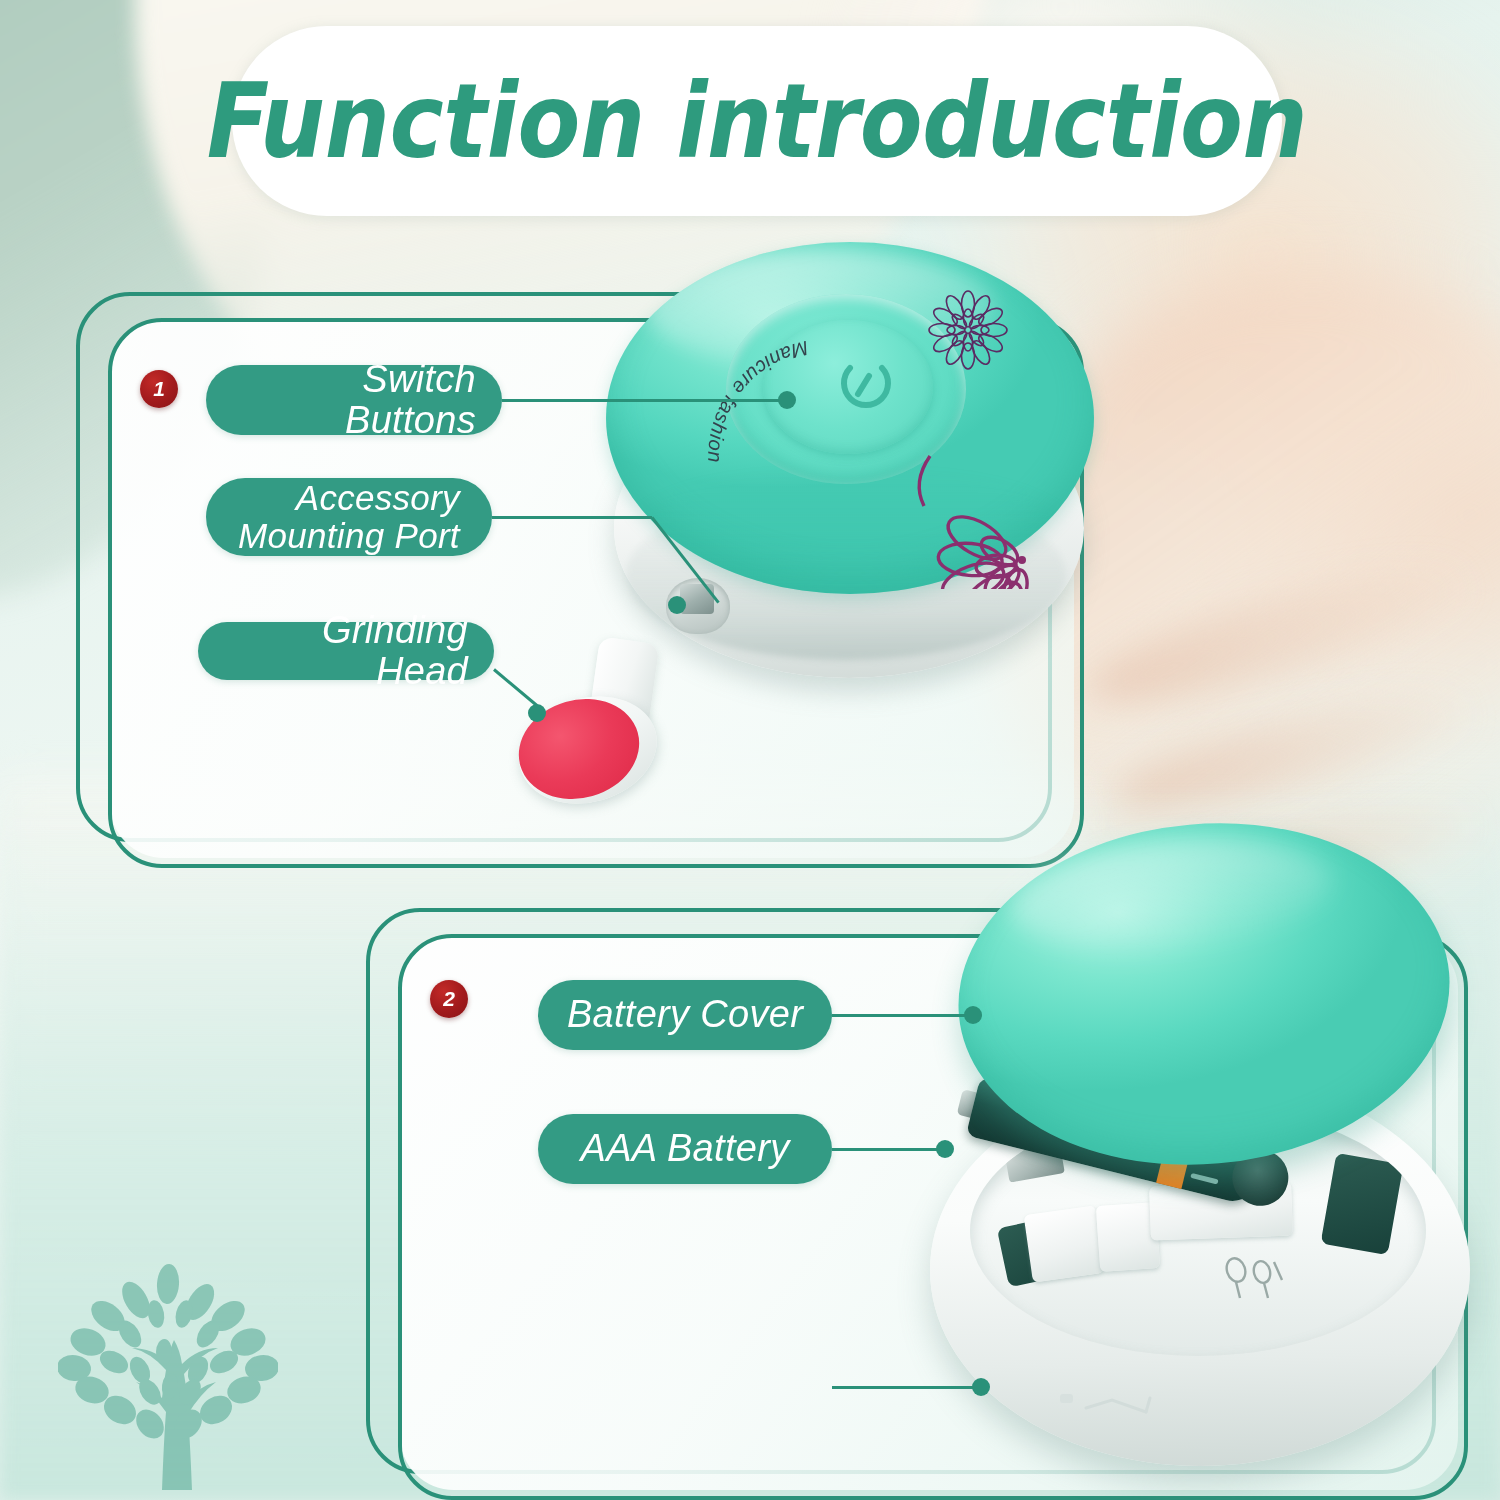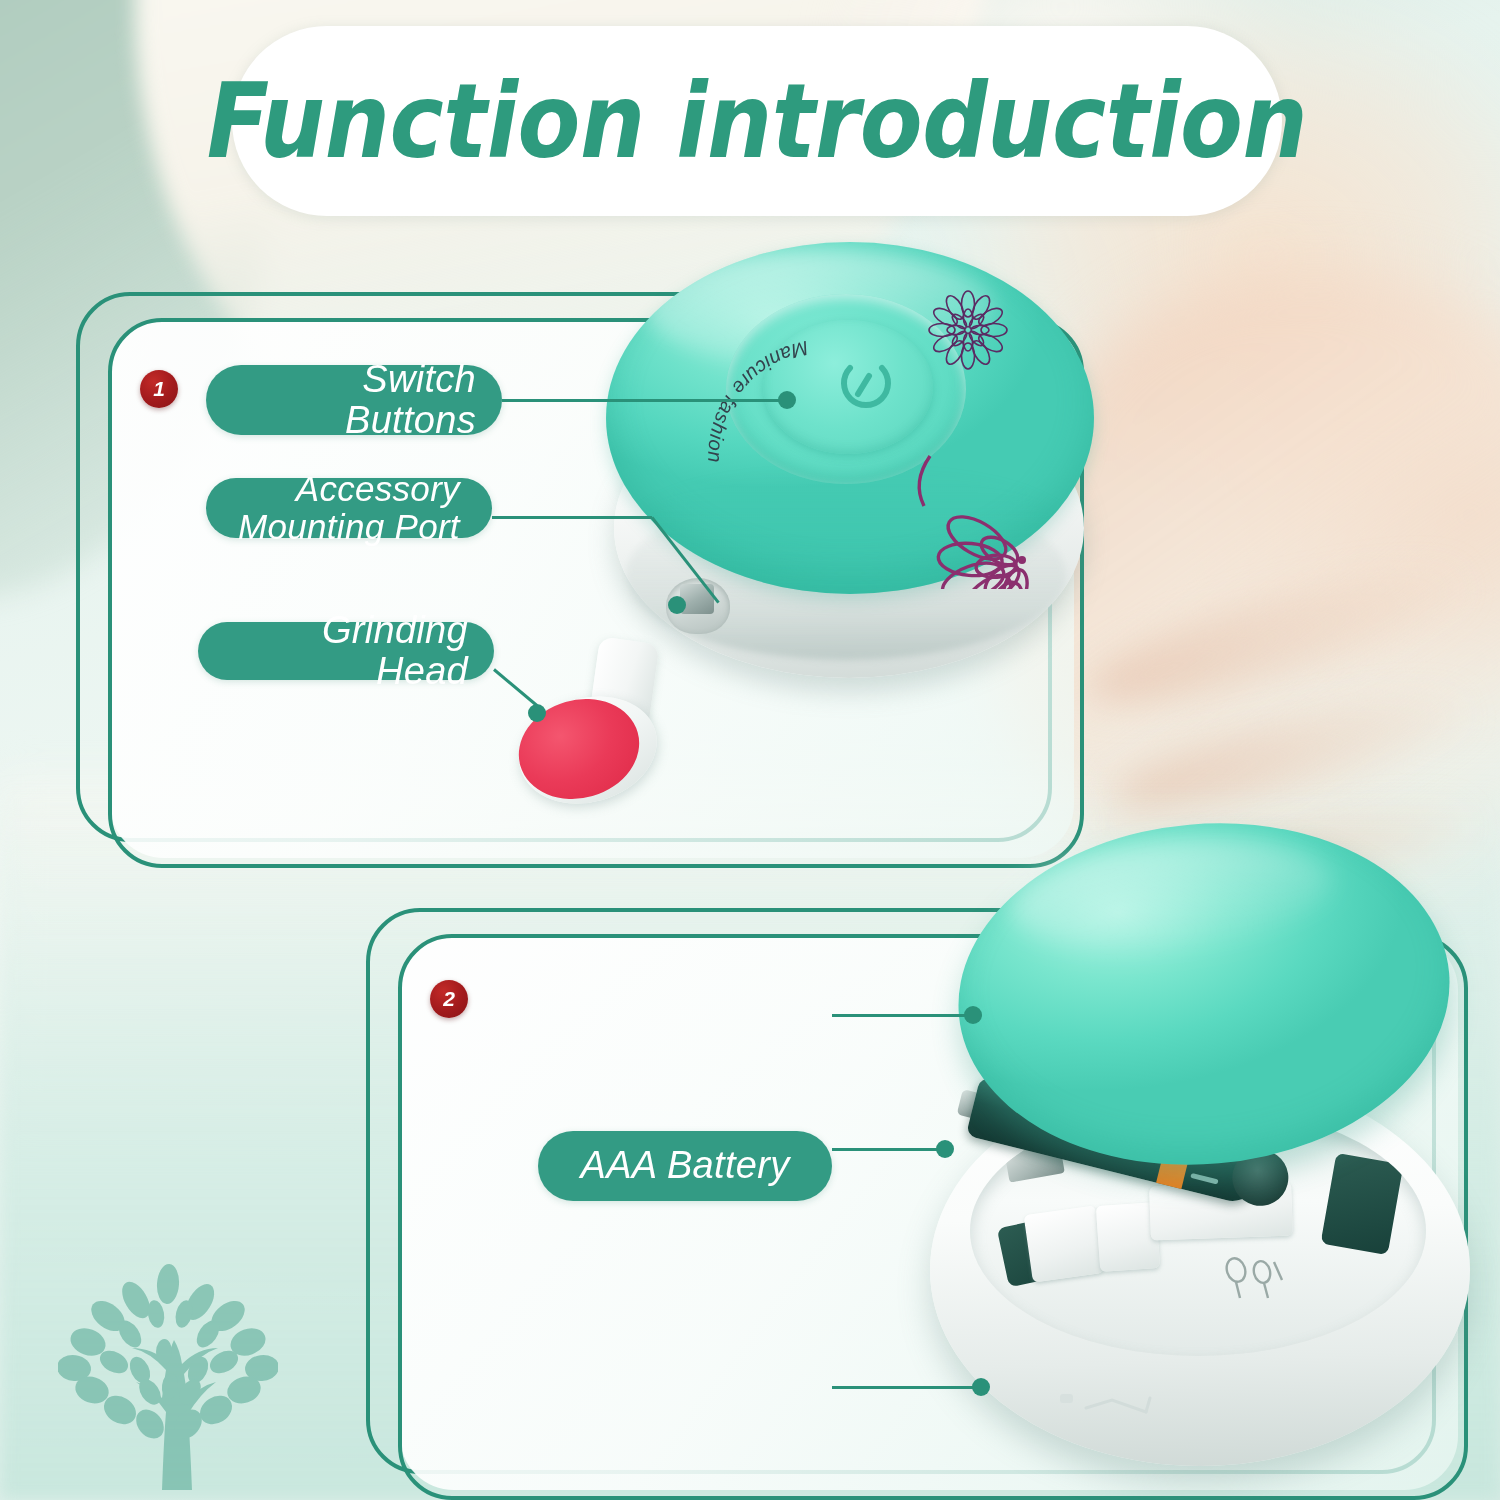--- a/index.html
+++ b/index.html
@@ -164,24 +164,24 @@
     font-size: 38px;
     font-weight: 400;
     line-height: 1.08;
     letter-spacing: 0.3px;
     box-shadow: 0 2px 7px rgba(40,120,100,0.18);
     padding: 0 26px;
     box-sizing: border-box;
     white-space: pre-line;
   }
   .pill-switch   { left: 206px; top: 365px; width: 296px; height: 70px; }
-  .pill-port     { left: 206px; top: 478px; width: 286px; height: 60px; font-size: 35px; }
+  .pill-port     { left: 206px; top: 478px; width: 286px; height: 78px; font-size: 35px; }
   .pill-grind    { left: 198px; top: 622px; width: 296px; height: 58px; }
   .pill-cover    { left: 538px; top: 980px; width: 294px; height: 70px; }
-  .pill-aaa      { left: 538px; top: 1114px; width: 294px; height: 70px; margin-top: 17px; }
+  .pill-aaa      { left: 538px; top: 1114px; width: 294px; height: 70px; }
   .pill-signage  { left: 538px; top: 1352px; width: 294px; height: 70px; }
 
   
   .conn {
     position: absolute;
     height: 3px;
     background: #2a9179;
     transform-origin: left center;
   }
   .conn-dot {
@@ -613,20 +613,21 @@
 
     <svg class="dev2-mark" viewBox="0 0 120 34">
       <rect x="0" y="6" width="13" height="9" rx="3" fill="#d7e0de"></rect>
       <path d="M26 20 L52 12 L86 24" fill="none" stroke="#d2dcda" stroke-width="3" stroke-linecap="round"></path>
       <path d="M86 24 L90 10" fill="none" stroke="#d2dcda" stroke-width="3" stroke-linecap="round"></path>
     </svg>
   </div>
 
   <div class="badge badge-2">2</div>
 
+  <div class="pill pill-cover">Battery Cover</div>
   <div class="pill pill-aaa">AAA Battery</div>
 
   <div class="conn" style="left:832px; top:1014px; width:140px;"></div>
   <div class="conn-dot" style="left:964px; top:1006px;"></div>
 
   <div class="conn" style="left:832px; top:1148px; width:112px;"></div>
   <div class="conn-dot" style="left:936px; top:1140px;"></div>
 
   <div class="conn" style="left:832px; top:1386px; width:148px;"></div>
   <div class="conn-dot" style="left:972px; top:1378px;"></div>

